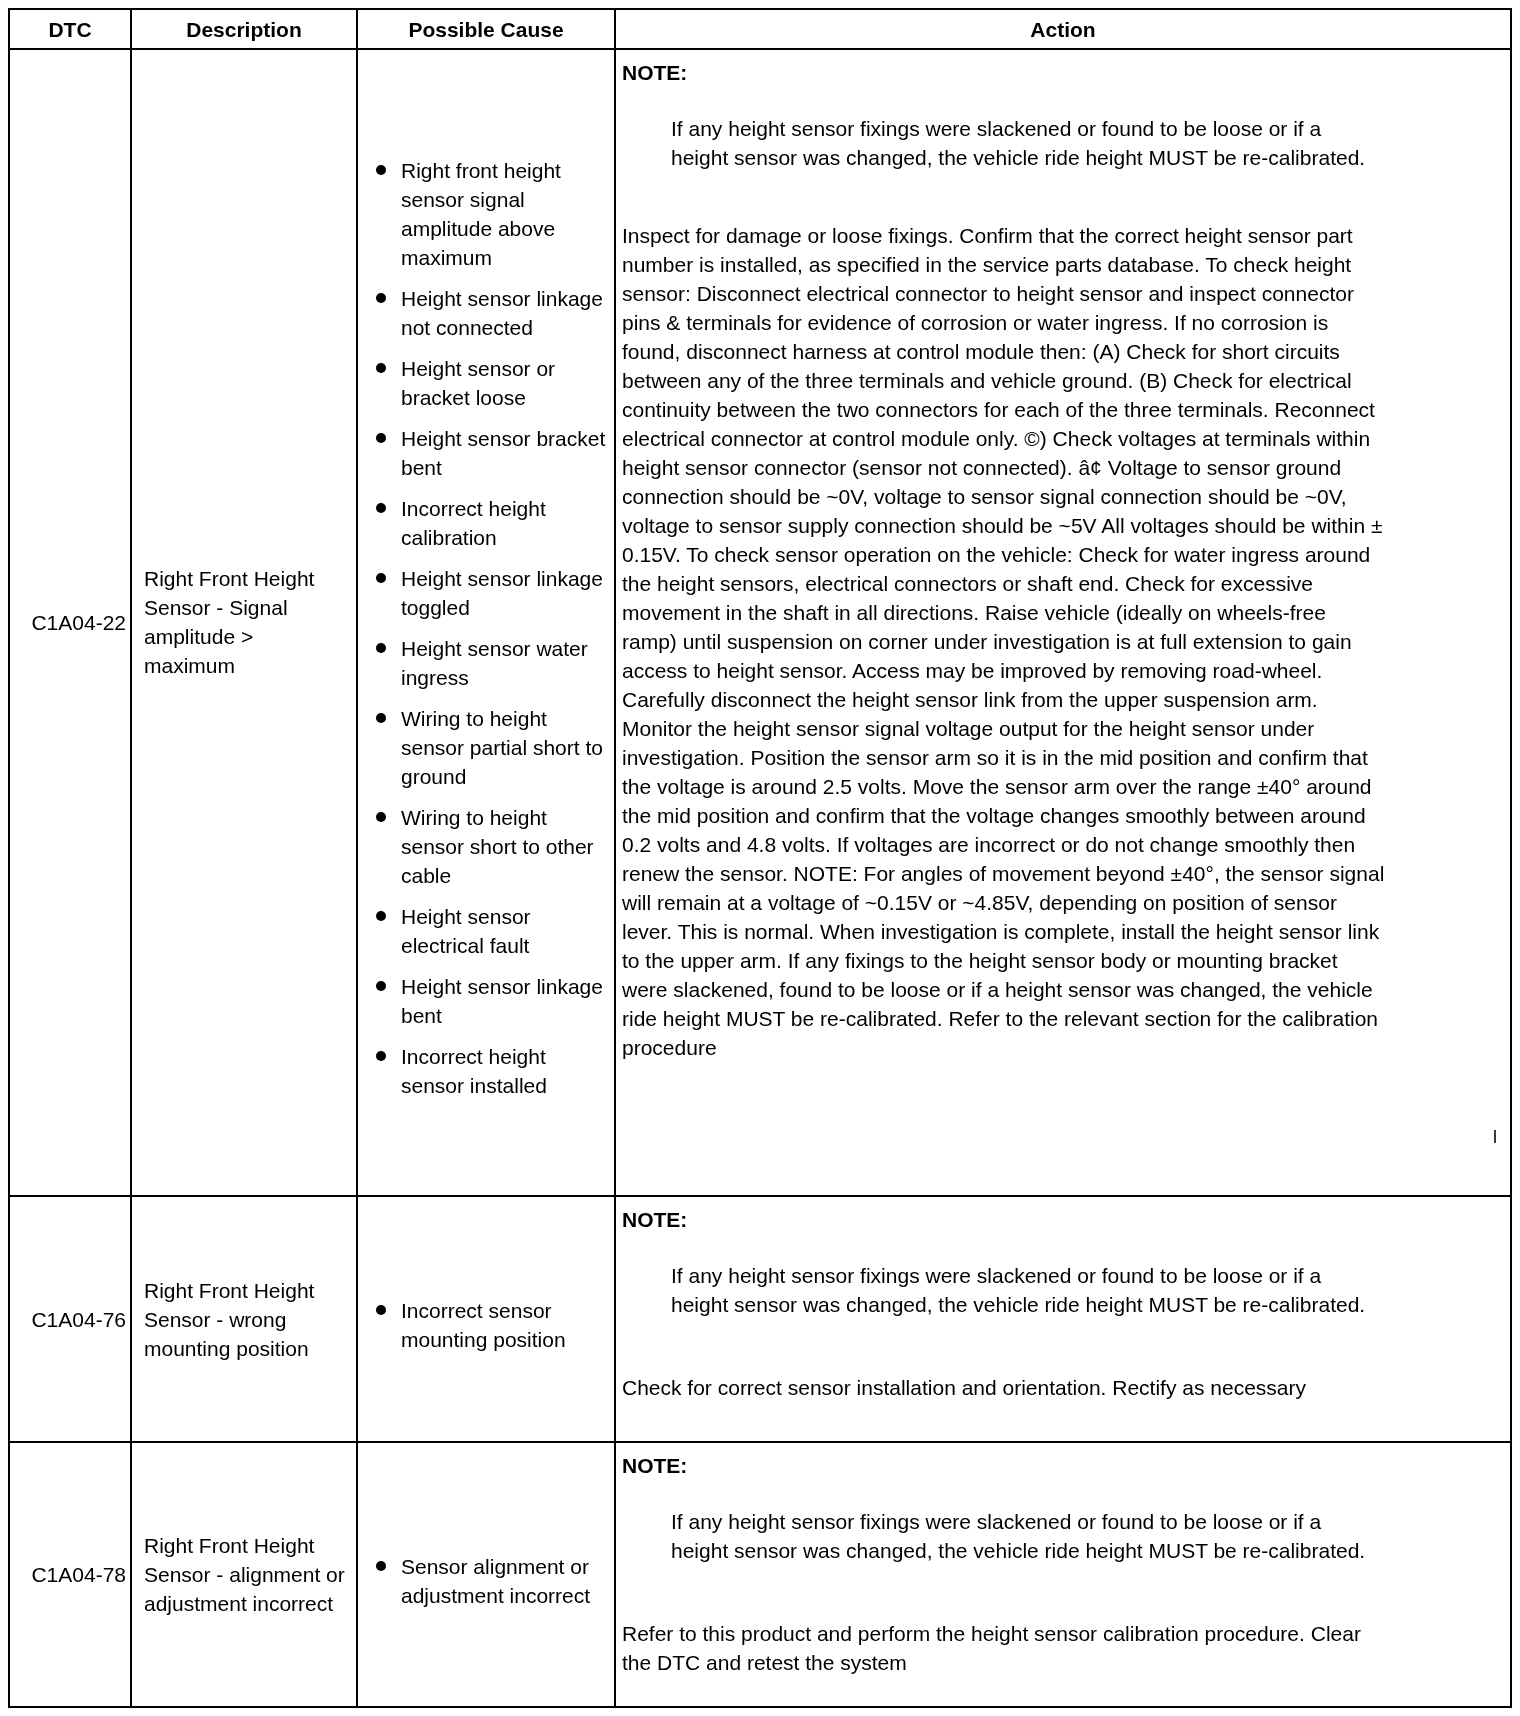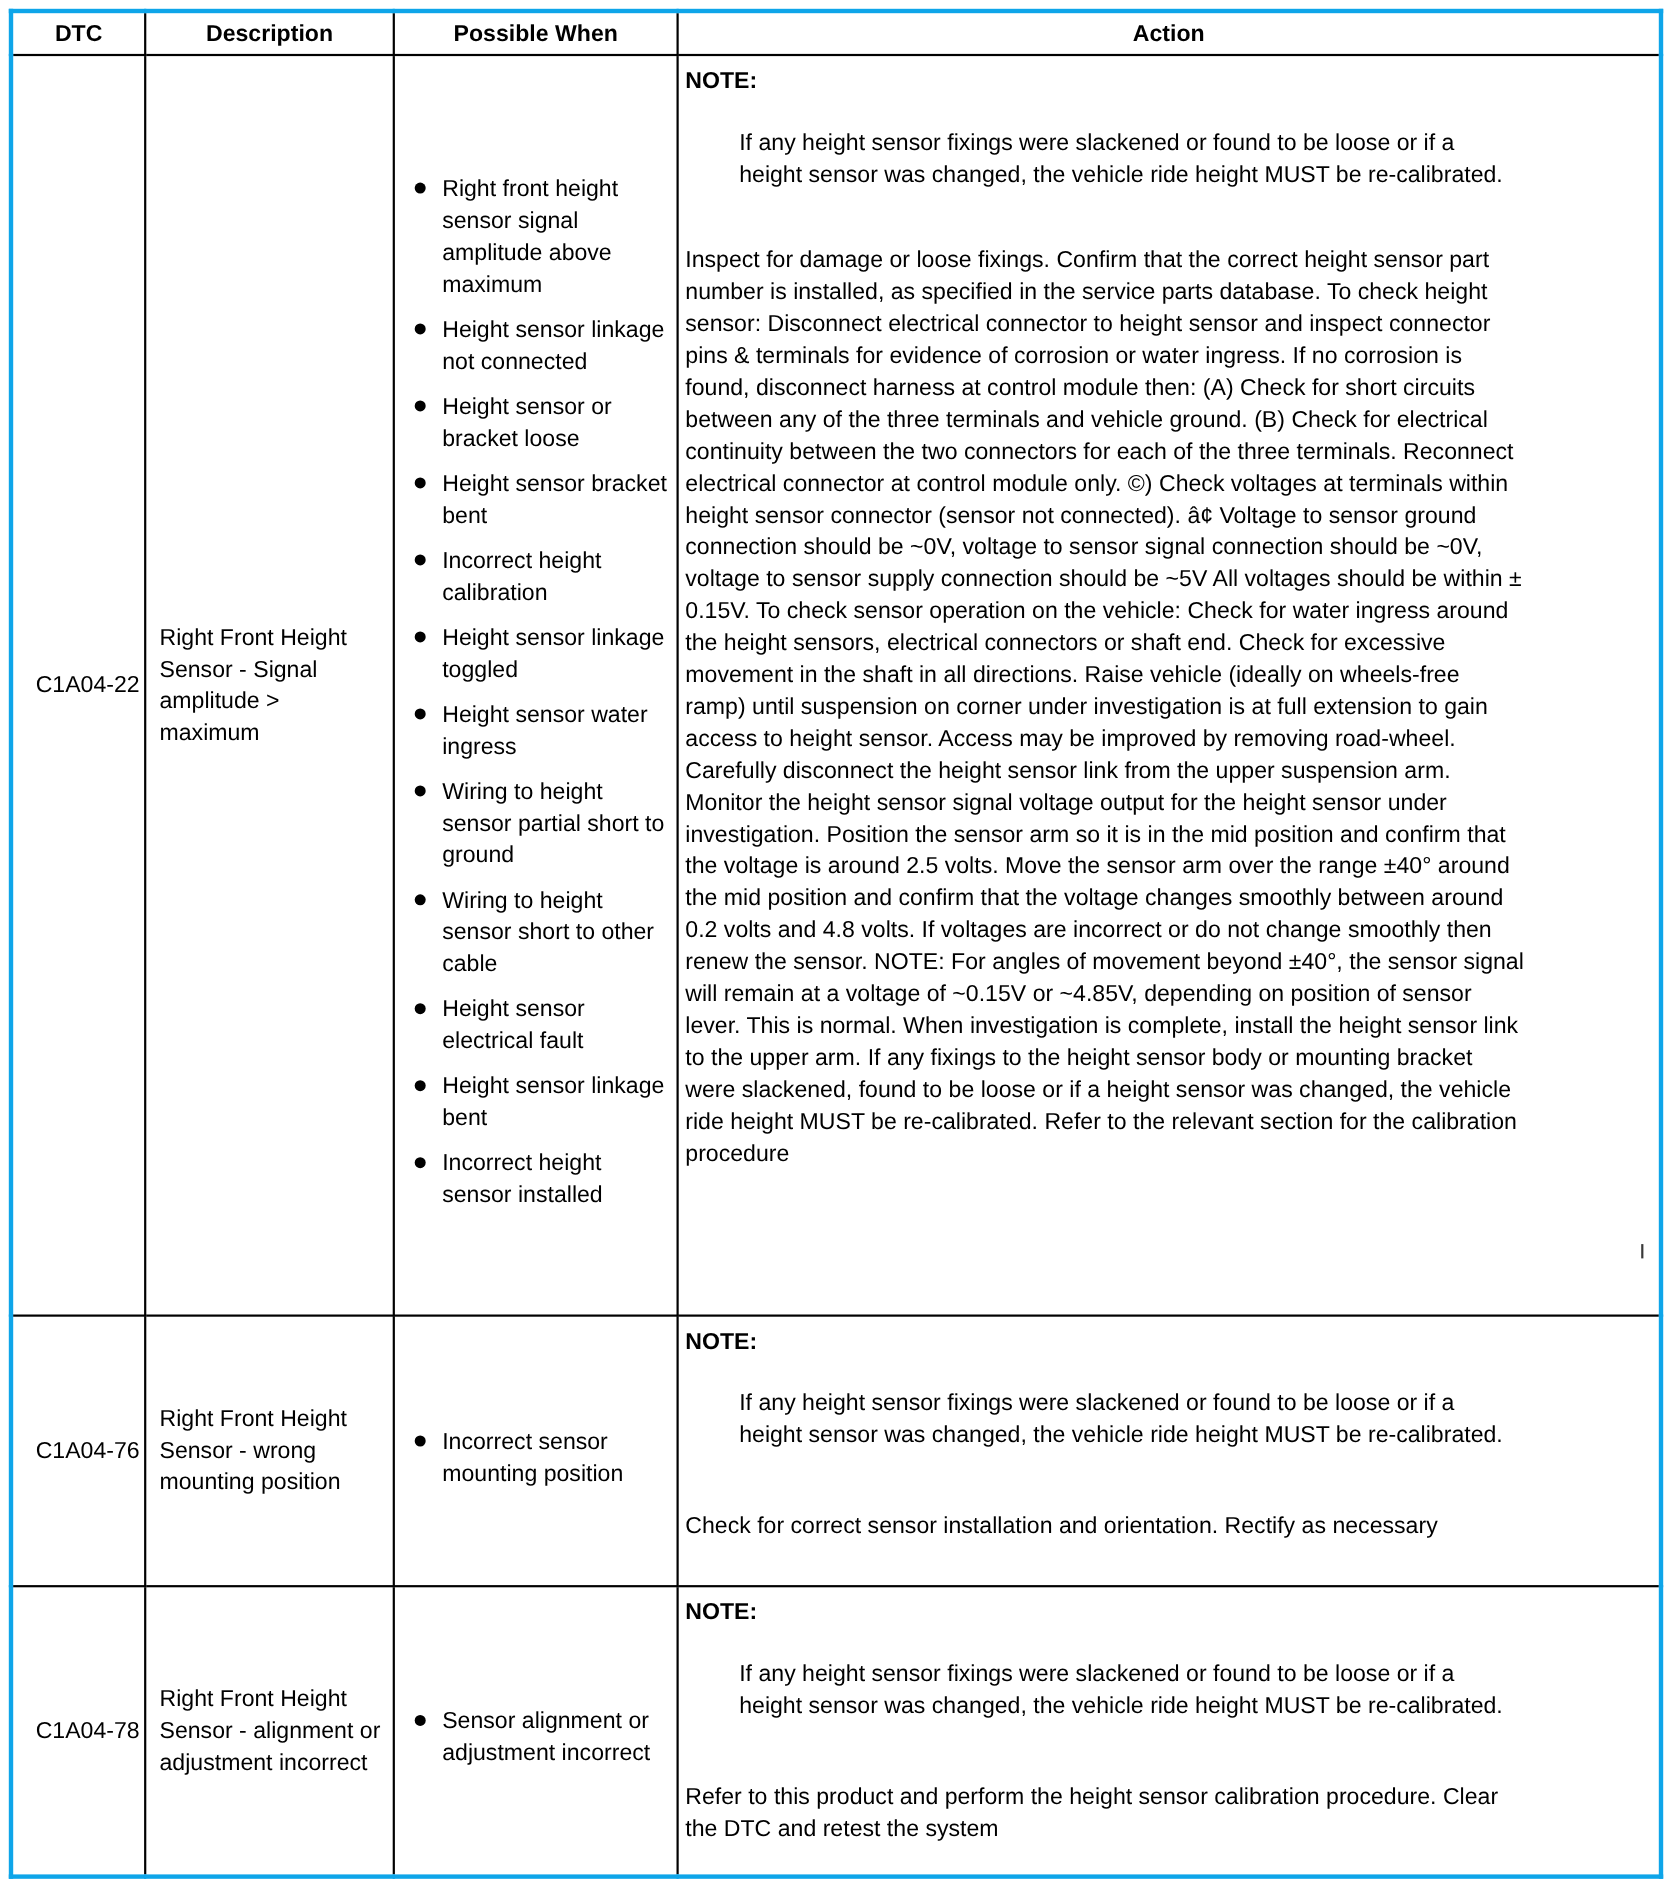--- a/index.html
+++ b/index.html
@@ -14,21 +14,21 @@
     height: 1716px;
     box-sizing: border-box;
     padding: 8px;
     background: #ffffff;
   }
   table.dtc-table {
     width: 100%;
     height: 100%;
     border-collapse: collapse;
     table-layout: fixed;
-    border: 4px solid #0ea5e9;
+    border: 2px solid #0ea5e9;
   }
   table.dtc-table th,
   table.dtc-table td {
     border: 2px solid #000;
     box-sizing: border-box;
     font-size: 21px;
     line-height: 29px;
     overflow: hidden;
   }
   thead th {
@@ -117,21 +117,21 @@
     <colgroup>
       <col class="c-dtc">
         <col class="c-desc">
         <col class="c-cause">
         <col class="c-action">
     </colgroup>
     <thead>
       <tr>
         <th>DTC</th>
         <th>Description</th>
-        <th>Possible When</th>
+        <th>Possible Cause</th>
         <th>Action</th>
       </tr>
     </thead>
     <tbody>
 
       <tr class="r1">
         <td class="dtc">C1A04-22</td>
         <td class="desc">Right Front Height Sensor - Signal amplitude &gt; maximum</td>
         <td class="cause">
           <ul class="cause-list">

